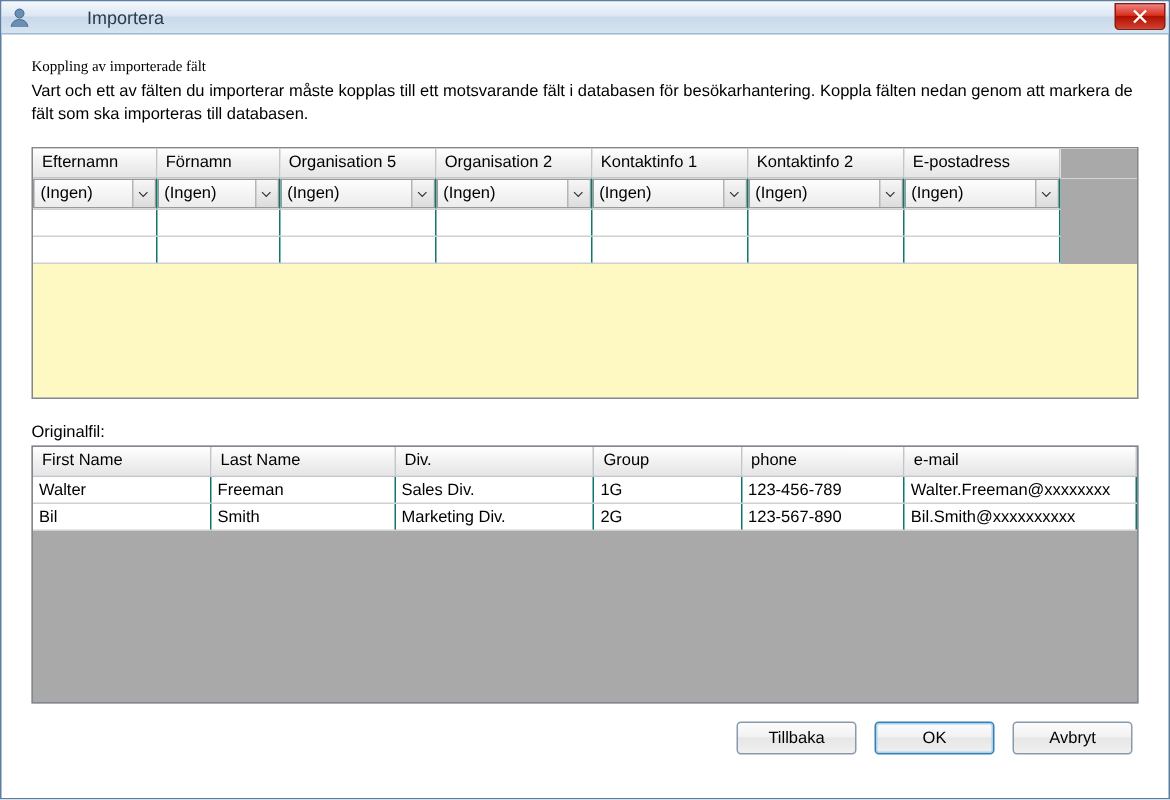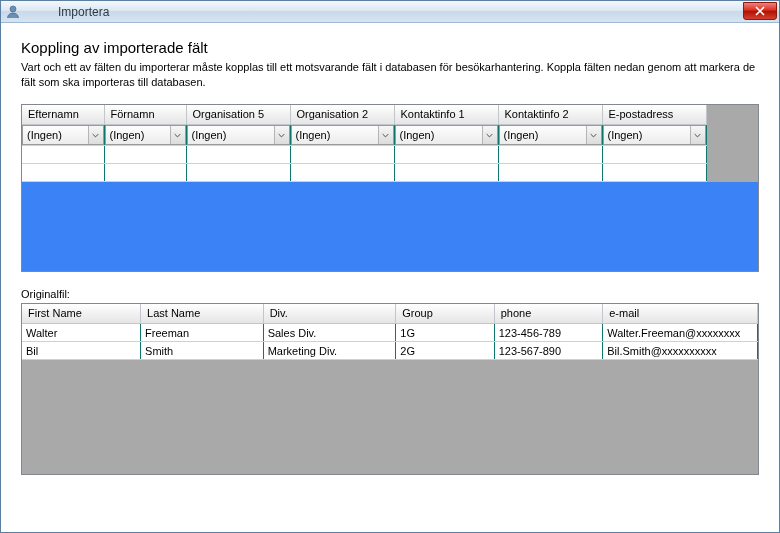--- a/index.html
+++ b/index.html
@@ -49,35 +49,36 @@
     display: flex; align-items:center; justify-content:center;
   }
   .close-btn svg { width: 10px; height:10px; }
   .content {
     flex: 1;
     padding: 16px 20px 10px 20px;
     display: flex;
     flex-direction: column;
   }
   .heading {
-    font-size: 15px;
+    font-size: 10px;
     margin-bottom: 4px;
+    font-family: Liberation Serif, serif;
   }
   .desc {
     font-size: 11px;
     line-height: 1.35;
     margin-bottom: 14px;
   }
   .section-label {
     font-size: 11px;
     margin-bottom: 3px;
   }
   .grid-wrap {
     border: 1px solid #828790;
-    background: #3b82f6;
+    background: #fef9c3;
     height: 168px;
     margin-bottom: 16px;
     overflow: hidden;
   }
   .grid-wrap2 {
     border: 1px solid #828790;
     background: #a9a9a9;
     height: 172px;
     overflow: hidden;
   }
@@ -325,14 +326,19 @@
           <td>Smith</td>
           <td>Marketing Div.</td>
           <td>2G</td>
           <td>123-567-890</td>
           <td>Bil.Smith@xxxxxxxxxx</td>
         </tr>
       </tbody>
         </table>
     </div>
 
+    <div class="button-row">
+      <div class="btn">Tillbaka</div>
+      <div class="btn default">OK</div>
+      <div class="btn">Avbryt</div>
+    </div>
   </div>
 </div>
 
 </body></html>

